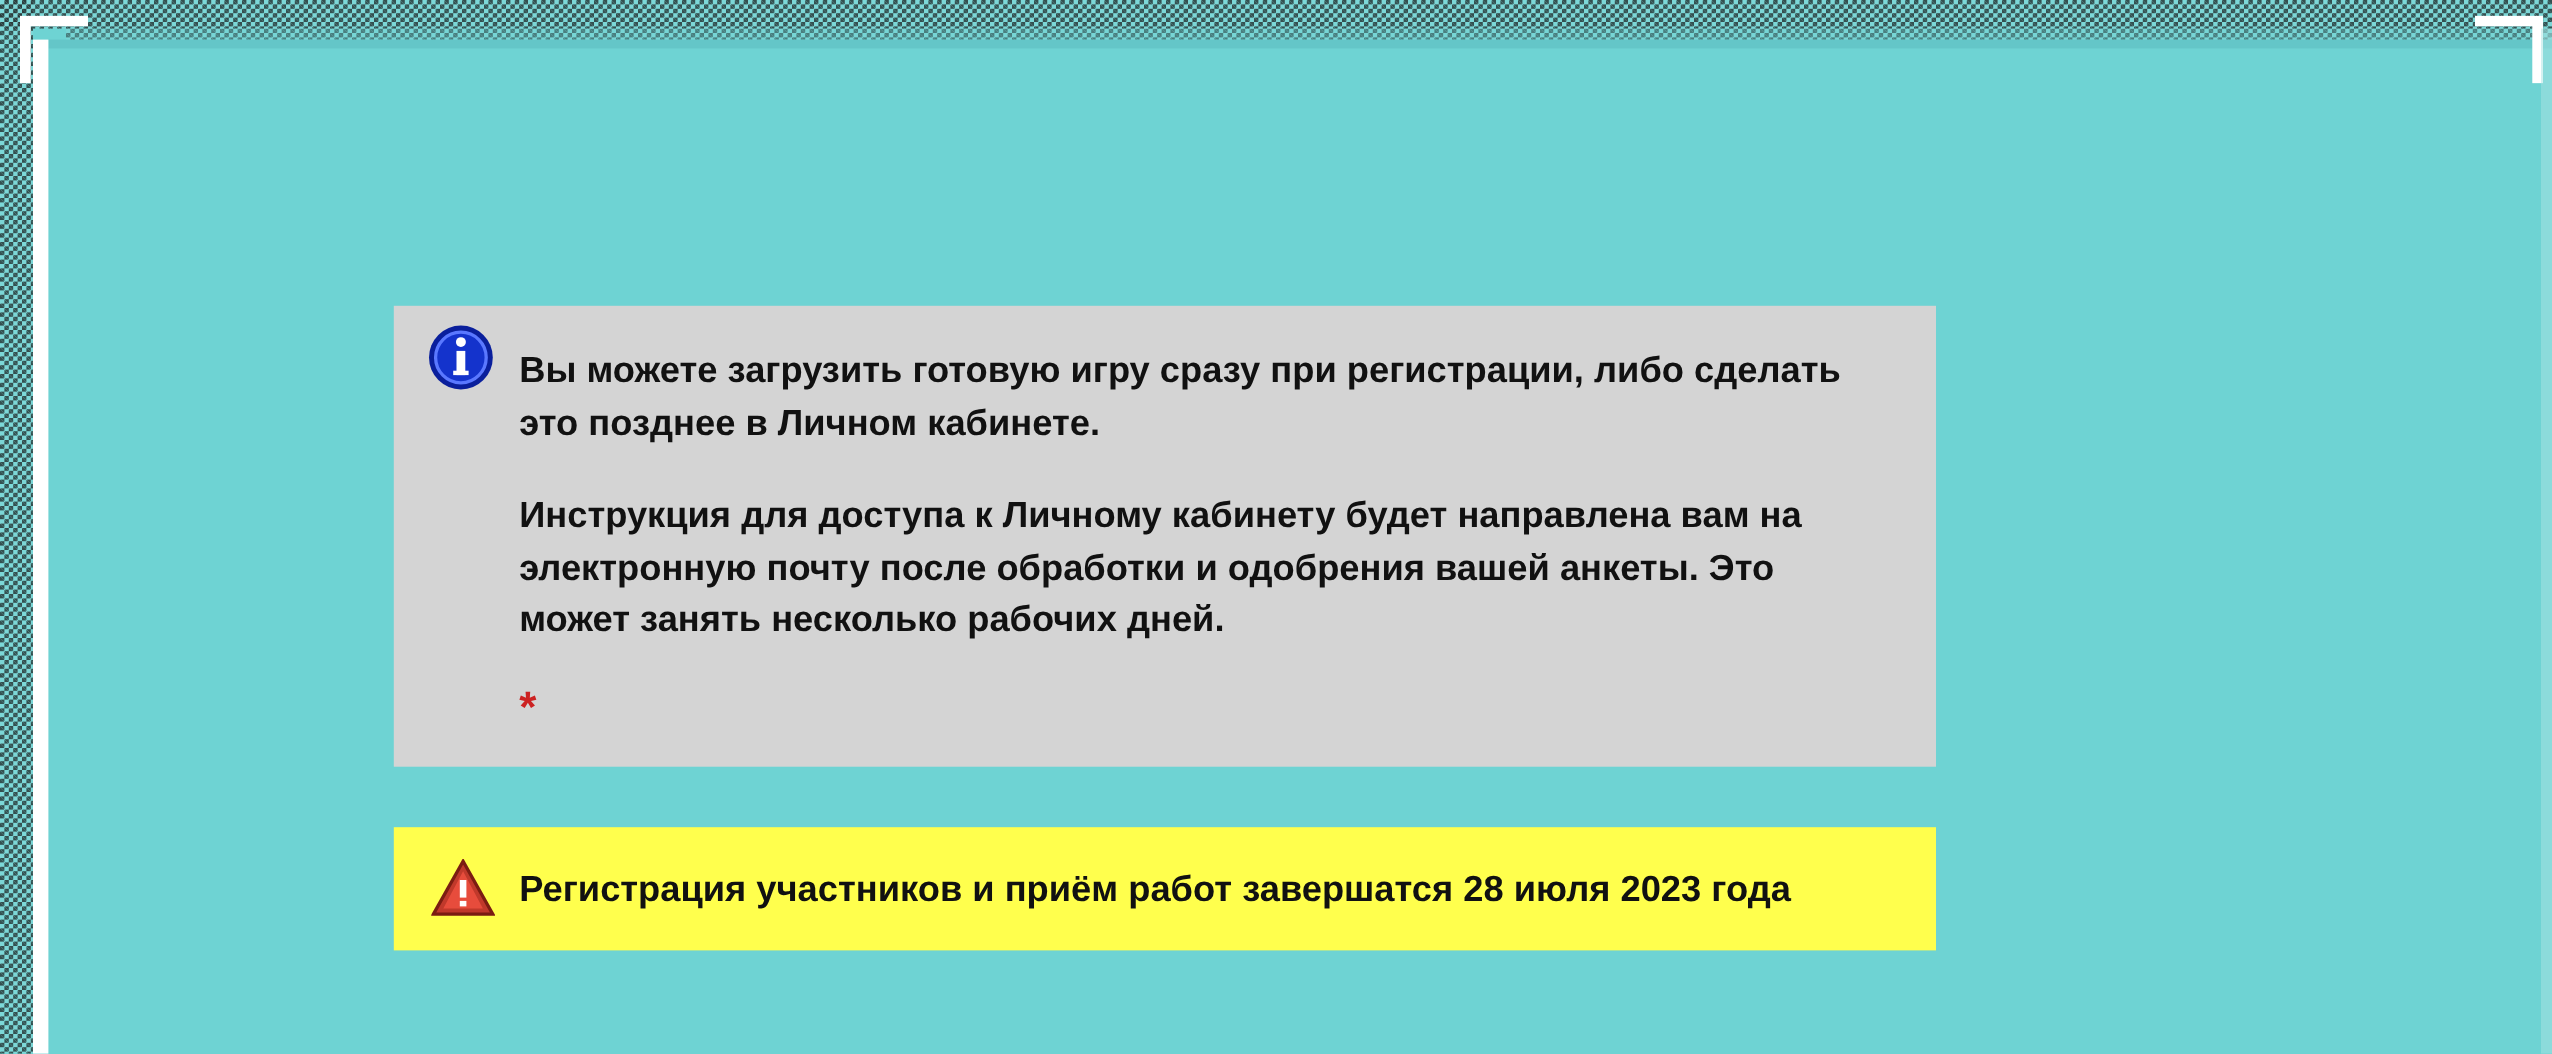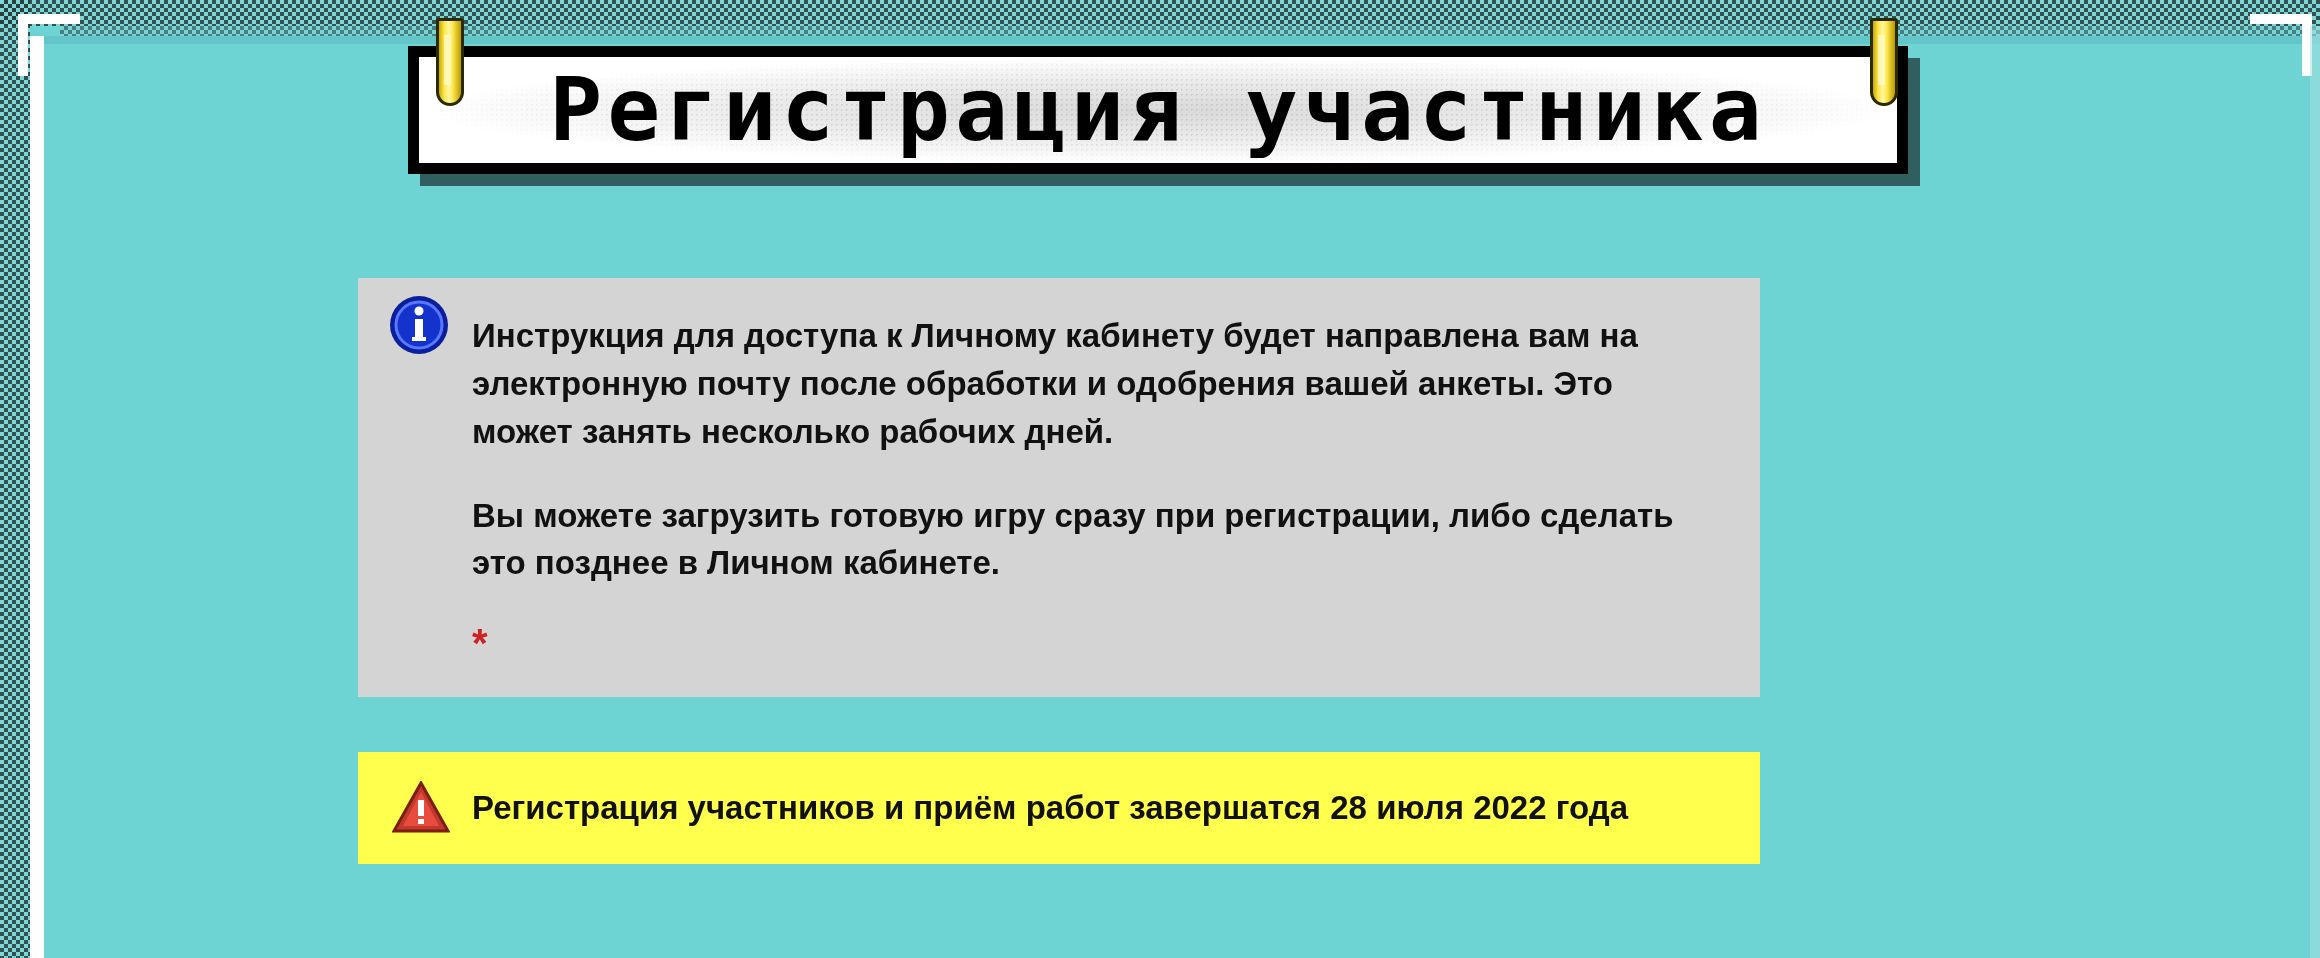--- a/index.html
+++ b/index.html
@@ -229,57 +229,48 @@
 
   <div class="dither" id="dither-top"></div>
   <div class="dither" id="dither-left"></div>
   <div class="dither" id="dither-inner-top"></div>
   <div class="frame-inner-shadow"></div>
   <div class="frame-white-left"></div>
   <div class="corner" id="corner-tl"></div>
   <div class="corner" id="corner-tr"></div>
   <div id="right-strip"></div>
 
-  <div id="title-wrap">
-    <div id="pin-left"></div>
-    <div id="pin-right"></div>
-    <div id="title-plate">
-      <div id="title-plate-inner">
-        <div id="page-title">Регистрация участника</div>
-      </div>
-    </div>
-  </div>
 
   <div id="info-panel">
     <div class="info-row">
       <div id="info-icon">
         <svg width="62" height="62" viewBox="0 0 62 62" aria-hidden="true">
           <circle cx="31" cy="31" r="29" fill="#0a1f9c"></circle>
           <circle cx="31" cy="31" r="23" fill="#1433cc"></circle>
           <circle cx="31" cy="31" r="23" fill="none" stroke="#5a78ff" stroke-width="3"></circle>
           <circle cx="31" cy="17" r="4.5" fill="#ffffff"></circle>
           <rect x="27" y="25" width="8" height="22" fill="#ffffff"></rect>
           <rect x="24" y="43" width="14" height="4" fill="#ffffff"></rect>
         </svg>
       </div>
       <div id="info-text-block">
+        <p class="info-para">Вы можете загрузить готовую игру сразу при регистрации, либо сделать это позднее в Личном кабинете.</p>
         <p class="info-para">Инструкция для доступа к Личному кабинету будет направлена вам на электронную почту после обработки и одобрения вашей анкеты. Это может занять несколько рабочих дней.</p>
-        <p class="info-para">Вы можете загрузить готовую игру сразу при регистрации, либо сделать это позднее в Личном кабинете.</p>
         <div class="required-line">
           <span class="asterisk">*</span>
         </div>
       </div>
     </div>
   </div>
 
   <div id="warning-bar">
     <div id="warn-icon">
       <svg width="58" height="54" viewBox="0 0 58 54" aria-hidden="true">
         <polygon points="29,2 56,50 2,50" fill="#c0392b" stroke="#7b1d12" stroke-width="3"></polygon>
         <polygon points="29,11 47,45 11,45" fill="#e74c3c"></polygon>
         <rect x="26" y="19" width="6" height="16" fill="#ffffff"></rect>
         <rect x="26" y="38" width="6" height="5" fill="#ffffff"></rect>
       </svg>
     </div>
-    <div id="warning-text">Регистрация участников и приём работ завершатся 28 июля 2022 года</div>
+    <div id="warning-text">Регистрация участников и приём работ завершатся 28 июля 2023 года</div>
   </div>
 
 </div>
 
 </body></html>

